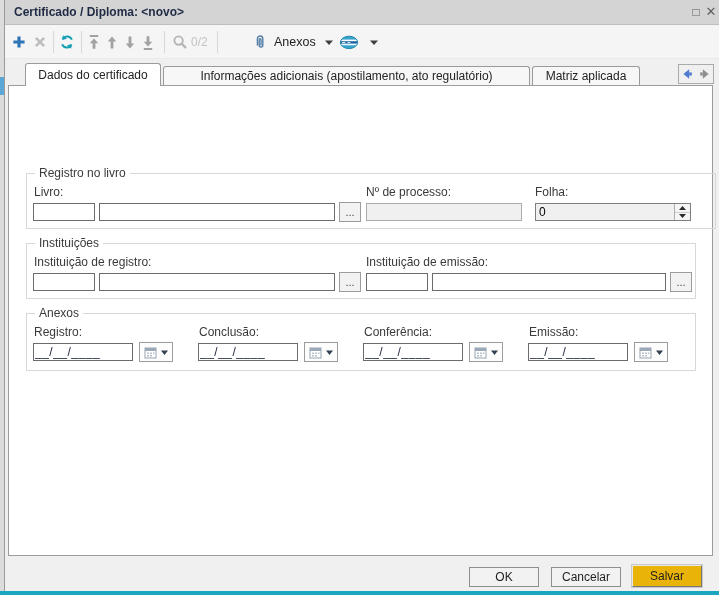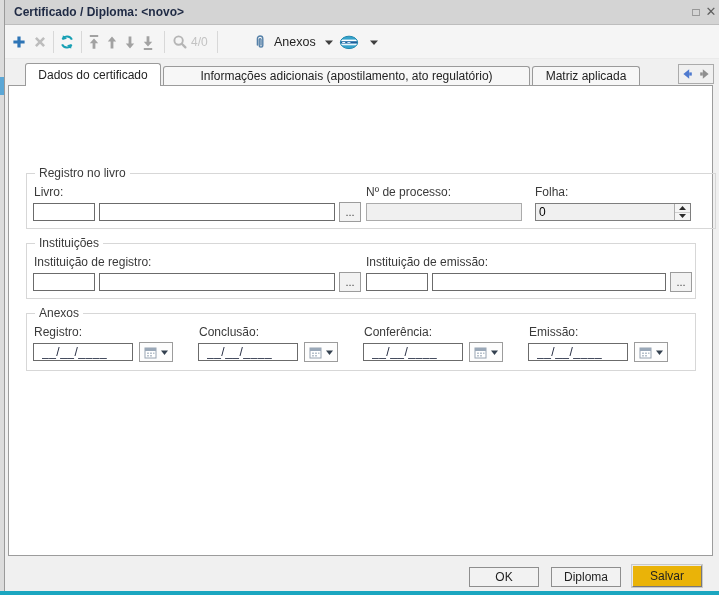--- a/index.html
+++ b/index.html
@@ -41,21 +41,21 @@
 
   .group{position:absolute;border:1px solid #D7D7D7;box-sizing:border-box;}
   .legend{position:absolute;top:-8px;left:8px;background:#FFFFFF;padding:0 4px;font-size:12px;color:#3A3A3A;line-height:14px;white-space:nowrap;}
   .g1{left:17px;top:13px;width:228px;height:60px;}
   .g2{left:17px;top:87px;width:690px;height:56px;}
   .g3{left:17px;top:157px;width:670px;height:56px;}
   .g4{left:17px;top:227px;width:670px;height:58px;}
 
   .lbl{position:absolute;font-size:12px;color:#3A3A3A;white-space:nowrap;}
   .txt{position:absolute;box-sizing:border-box;height:18px;background:#FFFFFF;border:1px solid #6B6B6B;
-       font-family:"Liberation Sans","DejaVu Sans",sans-serif;font-size:12px;padding:0 8px;color:#111;outline:none;}
+       font-family:"Liberation Sans","DejaVu Sans",sans-serif;font-size:12px;padding:0 1px;color:#111;outline:none;}
   .txt.gray{background:#F0F0F0;border-color:#ABABAB;}
   .date-input{color:#1A2238;letter-spacing:.5px;}
   .browse{position:absolute;box-sizing:border-box;width:22px;height:20px;background:#F2F2F2;border:1px solid #9C9C9C;
           font-family:inherit;font-size:11px;color:#444;text-align:center;line-height:15px;padding:0;}
   .folha{position:absolute;box-sizing:border-box;height:18px;background:#F0F0F0;border:1px solid #7E7E7E;display:flex;}
   .folha-input{flex:1;min-width:0;border:none;background:transparent;font-family:inherit;font-size:12px;padding:0 3px;color:#000;outline:none;}
   .spinner{width:16px;border-left:1px solid #ACACAC;display:flex;flex-direction:column;box-sizing:border-box;}
   .spin-btn{flex:1;background:#F5F5F5;display:flex;align-items:center;justify-content:center;}
   .spin-btn + .spin-btn{border-top:1px solid #CFCFCF;}
   .cal-btn{position:absolute;box-sizing:border-box;width:34px;height:20px;background:#FDFDFD;border:1px solid #9C9C9C;
@@ -130,21 +130,21 @@
           <rect x="1.8" y="13" width="8.4" height="2" fill="#A2A2A2"></rect>
         </svg>
     </span>
     <span class="tb-sep" style="left:159px"></span>
     <span class="tb" style="left:167px">
       <svg width="16" height="16" viewBox="0 0 16 16">
           <circle cx="6.6" cy="6.6" r="4.2" fill="none" stroke="#B5B5B5" stroke-width="1.9"></circle>
           <path d="M9.8 9.8l3.6 3.6" stroke="#B5B5B5" stroke-width="2.3" stroke-linecap="round"></path>
         </svg>
     </span>
-    <span class="tb counter" style="left:186px">4/0</span>
+    <span class="tb counter" style="left:186px">0/2</span>
     <span class="tb-sep" style="left:212px"></span>
     <span class="tb" style="left:249px">
       <svg width="12" height="17" viewBox="0 0 12 17">
           <path d="M3.4 11V4.7a2.7 2.7 0 0 1 5.4 0v6.6a1.8 1.8 0 0 1-3.6 0V5.5a.9.9 0 0 1 1.8 0v5.6" fill="none" stroke="#5580A8" stroke-width="1.4" stroke-linecap="round"></path>
         </svg>
       <span class="anexos-label">Anexos</span>
       <svg width="8" height="5" viewBox="0 0 8 5">
           <path d="M0 .5h8L4 5z" fill="#3F3F3F"></path>
         </svg>
     </span>
@@ -305,16 +305,16 @@
             </g>
           </svg>
         <svg width="7" height="5" viewBox="0 0 7 5">
             <path d="M0 .5h7L3.5 5z" fill="#33404F"></path>
           </svg>
       </button>
     </div>
   </div>
 
   <button class="btn btn-ok">OK</button>
-  <button class="btn btn-cancel">Diploma</button>
+  <button class="btn btn-cancel">Cancelar</button>
   <button class="btn btn-save">Salvar</button>
 
 </div>
 
 </body></html>

